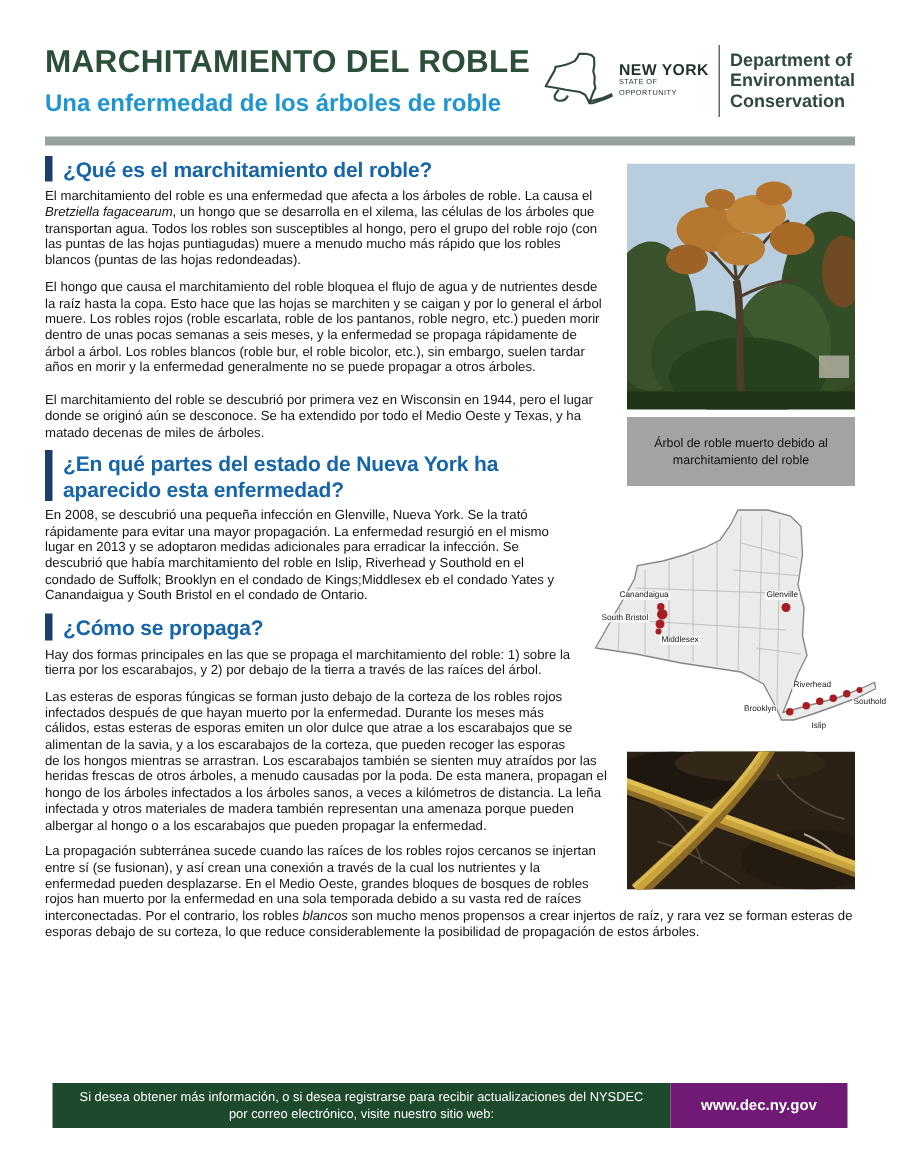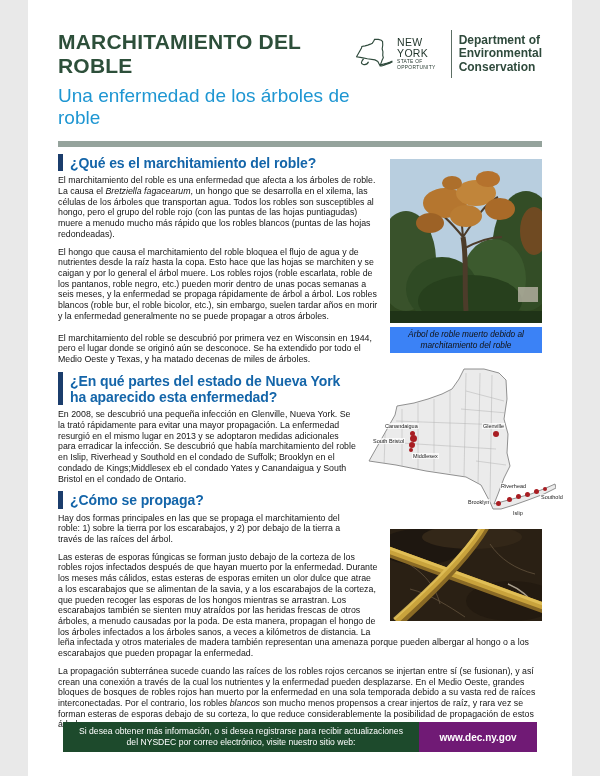--- a/index.html
+++ b/index.html
@@ -1,29 +1,29 @@
 <!DOCTYPE html>
 <html lang="es"><head>
 <meta charset="utf-8">
 <style>
   html,body { margin:0; padding:0; background:#e9e9e9; }
   .page {
-    position:relative; width:544px; height:776px; margin:0 auto;
+    position:relative; width:600px; height:776px; margin:0 auto;
     background:#fff; overflow:hidden;
     font-family:"Liberation Sans", sans-serif; color:#141414;
   }
 
   
   header { display:flex; justify-content:space-between; align-items:flex-start; padding:30px 30px 0 30px; }
   .page-title { font-size:21px; font-weight:bold; color:#2d4f3a; margin:0; letter-spacing:.2px; }
-  .page-subtitle { font-size:19px; color:#1e96d2; margin-top:7px; }
+  .page-subtitle { font-size:16px; color:#1e96d2; margin-top:7px;font-weight:bold; }
   .logo-block { display:flex; align-items:center; margin-top:0; }
   .logo-icon { margin-right:4px; }
   .logo-text { line-height:1; }
-  .logo-brand { font-size:10.5px; font-weight:normal; color:#1f3329; letter-spacing:.3px; }
+  .logo-brand { font-size:10.5px; font-weight:bold; color:#1f3329; letter-spacing:.3px; }
   .logo-sub { font-size:4.9px; color:#1f3329; letter-spacing:.3px; margin-top:1.6px; }
   .logo-divider { width:1px; height:48px; background:#5c6e64; margin:0 7px 0 6px; }
   .dept { font-size:12px; font-weight:bold; color:#2f4a3c; line-height:1.13; }
 
   .rule { height:6px; background:#95a39c; margin:12px 30px 7px 30px; }
 
   
   .content { padding:0 30px; }
   .sec-h { display:flex; align-items:stretch; margin:5px 0 4px 0; }
   .sec-bar { flex:0 0 5px; width:5px; background:#1b3d6c; margin-right:7px; }
@@ -31,23 +31,23 @@
   .body-p { font-size:8.8px; line-height:10.7px; margin:0 0 7px 0; color:#141414; }
   .body-p em { font-style:italic; }
 
   
   .fig { float:right; clear:right; }
   figure { margin:0; }
   .fig-tree { width:152px; margin:5px 0 6px 12px; }
   .fig-map  { width:190px; margin:2px -14px 6px 10px; position:relative; }
   .fig-root { width:152px; margin:0 0 6px 12px; }
   .cap {
-    background:#3b82f6; color:#111;
-    font-size:8.3px; font-style:italic; text-align:center;
-    line-height:1.3; padding:2px 4px;
+    background:#a3a3a3; color:#111;
+    font-size:8.3px; text-align:center;
+    line-height:1.3; padding:12px 4px;
   }
   .map-dot { position:absolute; background:#a81d22; border-radius:50%; }
   .map-label {
     position:absolute; font-size:5.5px; line-height:1.1; color:#222;
     background:rgba(255,255,255,.72); padding:0 1px; white-space:nowrap;
   }
 
   
   footer { position:absolute; left:35px; right:35px; bottom:24px; height:30px; display:flex; }
   .footer-text {

